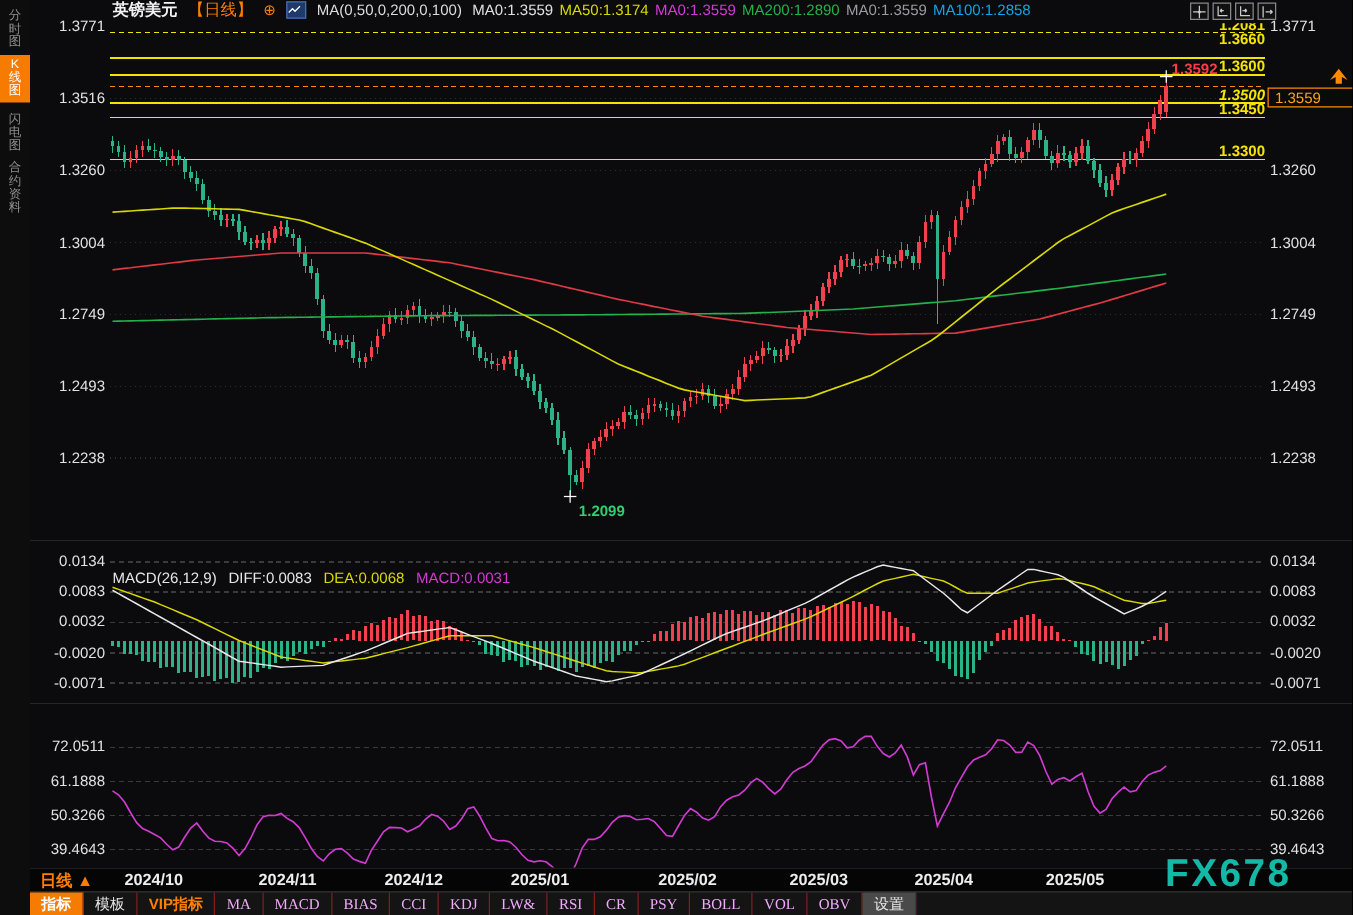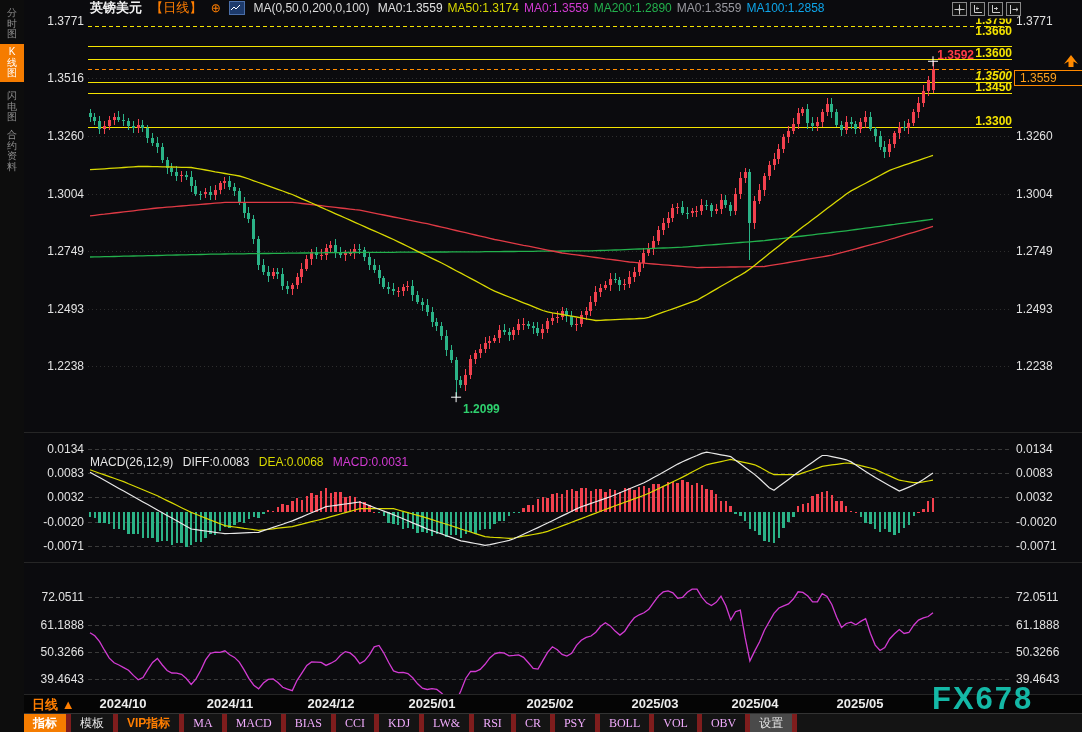--- a/index.html
+++ b/index.html
@@ -39,21 +39,21 @@
   .panel-header{position:absolute;left:66px;font-size:12px;white-space:nowrap;z-index:5;}
   .panel-header span{margin-right:6px;}
   .wht{color:#e6e6e6;} .yel{color:#d9d900;} .mag{color:#d23bd2;}
   
   #xaxis{position:absolute;left:0;top:695px;width:1058px;height:18px;background:#050505;z-index:5;}
   #period{position:absolute;left:8px;top:1px;color:#ff7e00;font-weight:bold;font-size:13px;cursor:pointer;}
   .date-label{position:absolute;top:1px;font-size:13px;font-weight:bold;color:#ededed;transform:translateX(-50%);}
   
   #toolbar{position:absolute;left:0;top:713px;width:1058px;height:19px;background:#141414;border-top:1px solid #333;
            display:flex;align-items:stretch;z-index:5;}
-  .tb-item{font-size:12px;line-height:18px;padding:0 9px;color:#e6e6e6;border-right:5px solid #7f1d1d;cursor:pointer;white-space:nowrap;}
+  .tb-item{font-size:12px;line-height:18px;padding:0 9px;color:#e6e6e6;border-right:1px solid #7f1d1d;cursor:pointer;white-space:nowrap;}
   .tb-item.mono{font-family:Liberation Serif, serif;color:#f0abfc;}
   .tb-item.active{background:#f57c00;color:#fff;font-weight:bold;}
   .tb-item.vip{color:#ff7e00;font-weight:bold;}
   .tb-item.settings{background:#4a4a4a;}
   
   #watermark{position:absolute;left:908px;top:681px;font-size:31px;font-weight:bold;color:#14b8a6;letter-spacing:2px;z-index:6;}
 </style>
 </head>
 <body>
 
@@ -727,21 +727,21 @@
         <div class="tick left" style="top: 538.99px;">-0.0071</div>
         <div class="tick right" style="top: 538.99px;">-0.0071</div>
         <div class="tick left" style="top: 590.319px;">72.0511</div>
         <div class="tick right" style="top: 590.319px;">72.0511</div>
         <div class="tick left" style="top: 617.66px;">61.1888</div>
         <div class="tick right" style="top: 617.66px;">61.1888</div>
         <div class="tick left" style="top: 645px;">50.3266</div>
         <div class="tick right" style="top: 645px;">50.3266</div>
         <div class="tick left" style="top: 672.34px;">39.4643</div>
         <div class="tick right" style="top: 672.34px;">39.4643</div>
-        <div class="lvl-label clipped" style="top: 12.725px;">1.3750</div>
+        <div class="lvl-label clipped" style="top: 12.725px;">1.2081</div>
         <div class="lvl-label" style="top: 24px;">1.3660</div>
         <div class="lvl-label" style="top: 46.475px;">1.3600</div>
         <div class="lvl-label" style="top: 68.975px; font-style: italic;">1.3500</div>
         <div class="lvl-label" style="top: 80.225px;">1.3450</div>
         <div class="lvl-label" style="top: 113.975px;">1.3300</div>
       </div>
 
     <svg id="price-arrow" width="20" height="16" style="position:absolute;left:1038px;top:54px;z-index:6;">
       <path d="M9,1 L16,10 L11.5,7.5 L11.5,13 L6.5,13 L6.5,7.5 L2,10 Z" fill="#ff8a00"></path>
     </svg>

